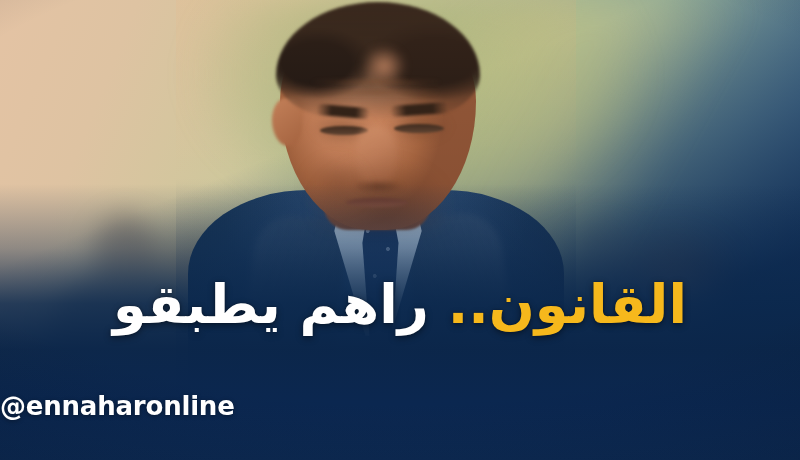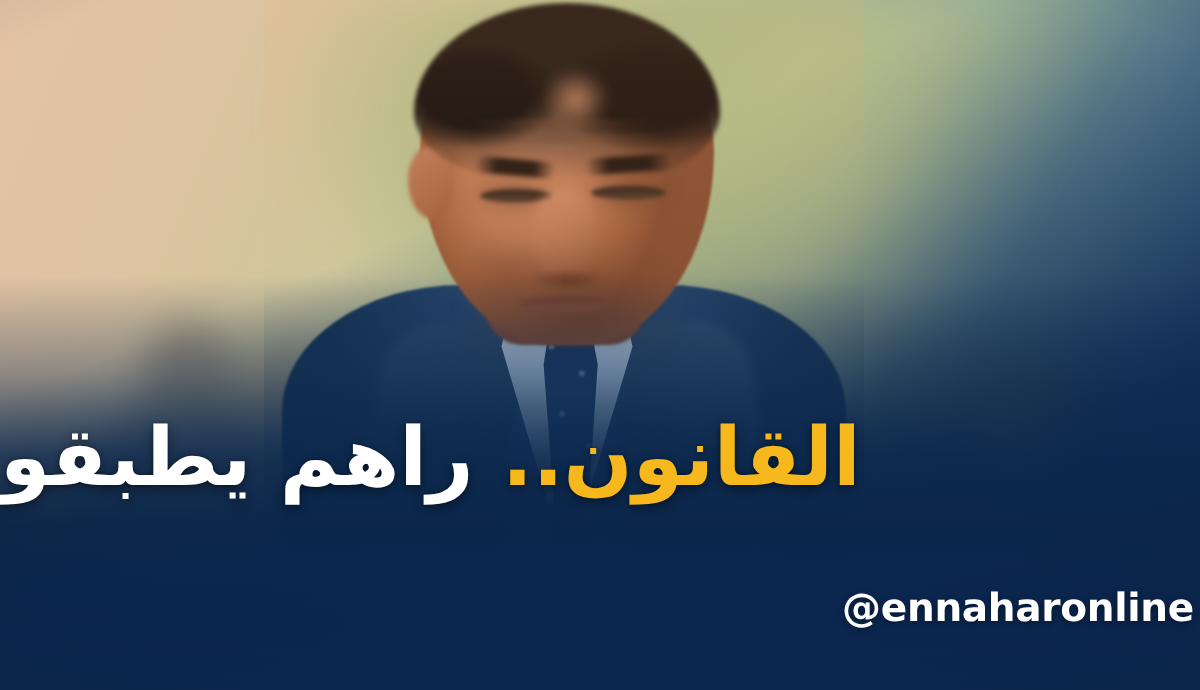--- a/index.html
+++ b/index.html
@@ -373,37 +373,37 @@
   .vignette {
     position:absolute; inset:0;
     background: radial-gradient(ellipse 120% 95% at 50% 38%, rgba(0,0,0,0) 52%, rgba(4,18,38,.42) 100%);
   }
 
   
   .headline {
     position: absolute;
     left: 0; right: 0;
     top: 278px;
-    text-align: left;
+    text-align: center;
     direction: rtl;
     font-size: 54px;
     font-weight: 700;
     line-height: 1;
     white-space: nowrap;
     letter-spacing: 0;
     text-shadow: 0 2px 7px rgba(0,0,0,.45), 0 0 2px rgba(0,0,0,.3);
   }
   .headline .white { color: #ffffff; }
   .headline .gold  { color: #f6b81c; }
 
   .handle {
     position: absolute;
-    left: 0; right: 4px;
+    left: 0; right: 16px;
     top: 391px;
-    text-align: right;
+    text-align: left;
     color: #ffffff;
     font-size: 26px;
     font-weight: 700;
     letter-spacing: -0.2px;
     text-shadow: 0 1px 4px rgba(0,0,0,.4);
   }
 </style>
 </head>
 <body>
 

